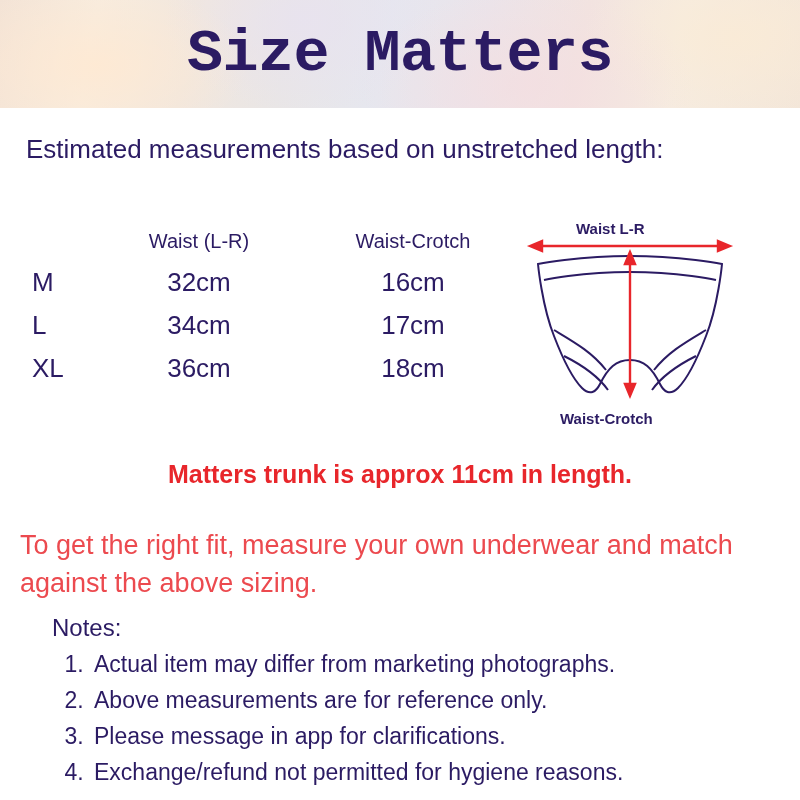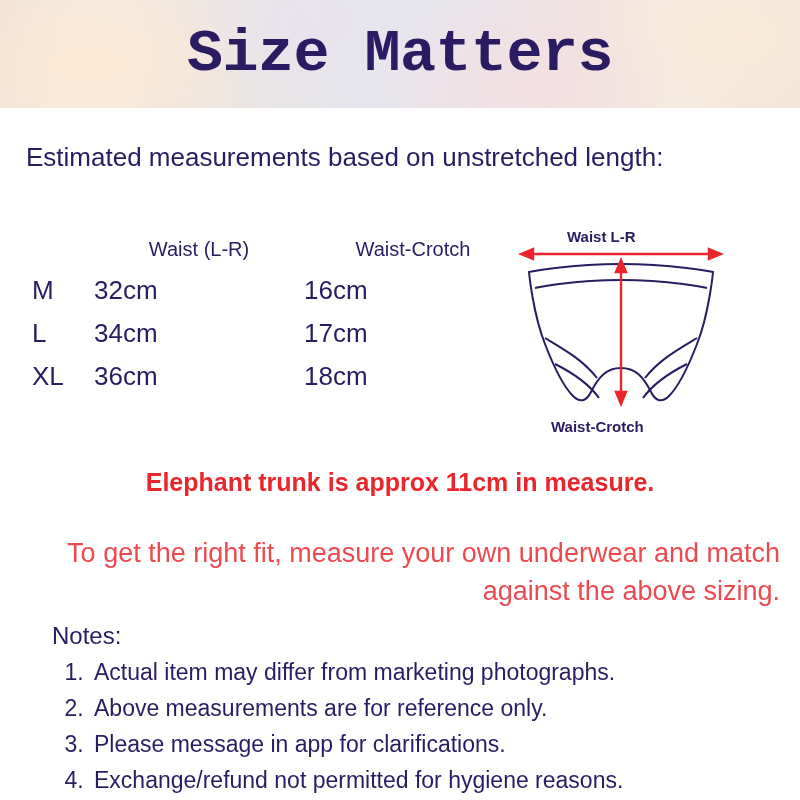--- a/index.html
+++ b/index.html
@@ -54,21 +54,20 @@
     line-height: 108px;
     font-family: Liberation Mono, monospace;
   }
 
   
   .content {
     position: relative;
     width: 800px;
     height: 489px;
     color: #2b1b63;
-    margin-top: 8px;
   }
 
   .intro {
     position: absolute;
     left: 26px;
     top: 24px;
     width: 730px;
     font-size: 26px;
     line-height: 34px;
     color: #2b1b63;
@@ -92,31 +91,31 @@
     padding: 0 0 10px 0;
     text-align: center;
   }
   .table th.col-size { width: 72px; }
   .table th.col-waist { width: 210px; }
   .table th.col-crotch { width: 218px; }
   .table td {
     font-size: 26px;
     color: #2b1b63;
     padding: 4px 0 8px 0;
-    text-align: left;
+    text-align: center;
   }
   .table td.size-label {
     text-align: left;
     padding-left: 10px;
   }
 
   
   .diagram {
     position: absolute;
-    right: 41px;
+    right: 32px;
     top: 112px;
     width: 250px;
     height: 210px;
   }
   .diagram .lbl {
     position: absolute;
     font-size: 15px;
     font-weight: bold;
     color: #2b1b63;
     white-space: nowrap;
@@ -133,21 +132,21 @@
     text-align: center;
     font-size: 25px;
     font-weight: bold;
     color: #e8262b;
   }
   .fit-note {
     position: absolute;
     left: 20px;
     top: 418px;
     width: 760px;
-    text-align: right;
+    text-align: left;
     font-size: 27px;
     line-height: 38px;
     color: #ec4a4f;
   }
 
   
   .notes-title {
     position: absolute;
     left: 52px;
     top: 506px;
@@ -233,21 +232,21 @@
         <polygon points="12,26 24,21 24,31"></polygon>
         <polygon points="212,26 200,21 200,31"></polygon>
 
         <line x1="112" y1="40" x2="112" y2="166"></line>
         <polygon points="112,32 107,44 117,44"></polygon>
         <polygon points="112,176 107,164 117,164"></polygon>
       </g>
     </svg>
   </div>
 
-  <div class="trunk-note">Elephant trunk is approx 11cm in measure.</div>
+  <div class="trunk-note">Matters trunk is approx 11cm in length.</div>
 
   <div class="fit-note">To get the right fit, measure your own underwear and match against the above sizing.</div>
 
   <div class="notes-title">Notes:</div>
   <ol class="notes-list">
     <li>Actual item may differ from marketing photographs.</li>
     <li>Above measurements are for reference only.</li>
     <li>Please message in app for clarifications.</li>
     <li>Exchange/refund not permitted for hygiene reasons.</li>
   </ol>

